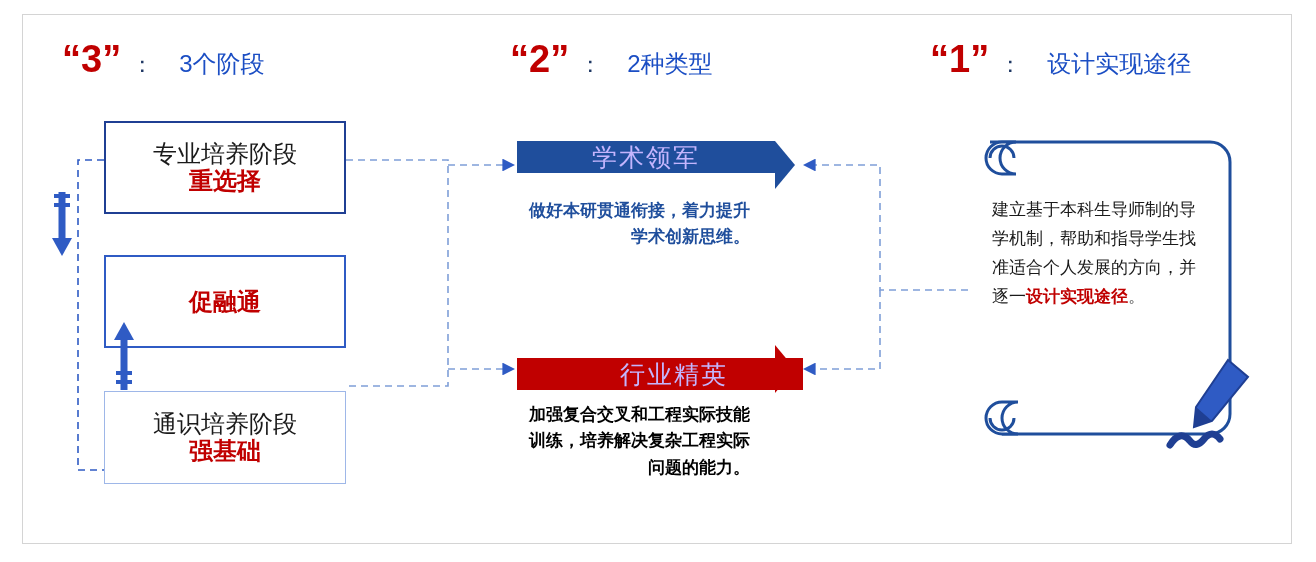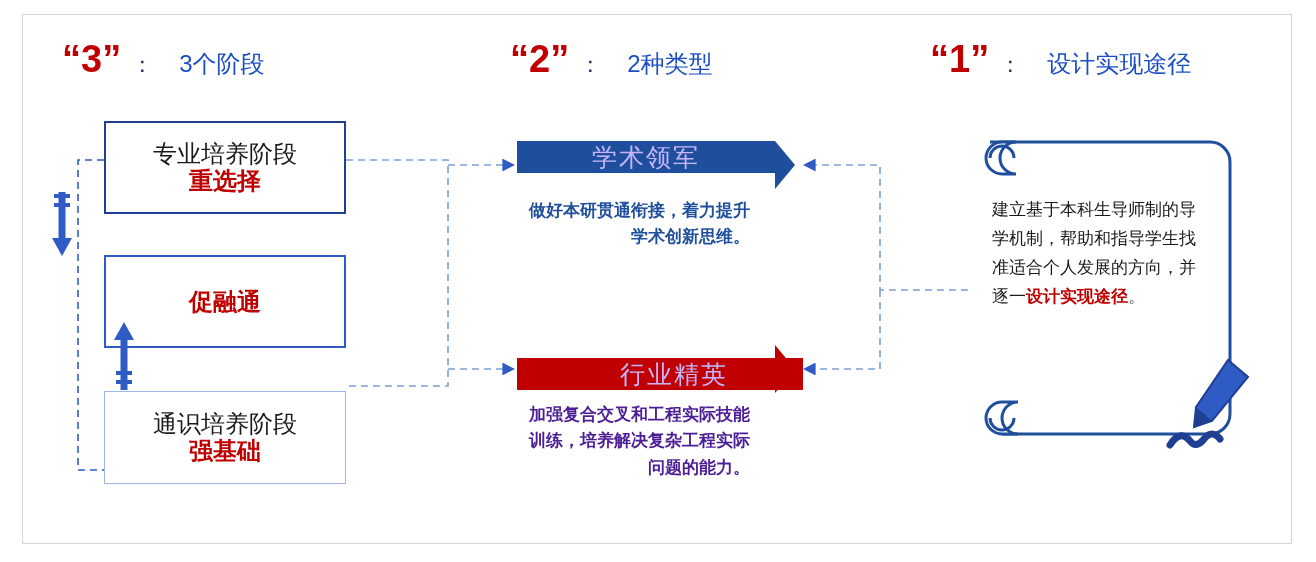--- a/index.html
+++ b/index.html
@@ -107,21 +107,21 @@
 
   .typedesc {
     position: absolute;
     width: 232px;
     font-size: 17px;
     font-weight: bold;
     line-height: 1.55;
     text-align: right;
   }
   #desc-acad { left: 518px; top: 198px; color: #1f4e9c; }
-  #desc-ind  { left: 518px; top: 402px; color: #4c1d95; font-family: Liberation Serif, serif; }
+  #desc-ind  { left: 518px; top: 402px; color: #000000; font-family: Liberation Serif, serif; }
 
   
   #scroll {
     position: absolute;
     left: 972px;
     top: 128px;
     width: 265px;
     height: 320px;
   }
   #scroll-text {

